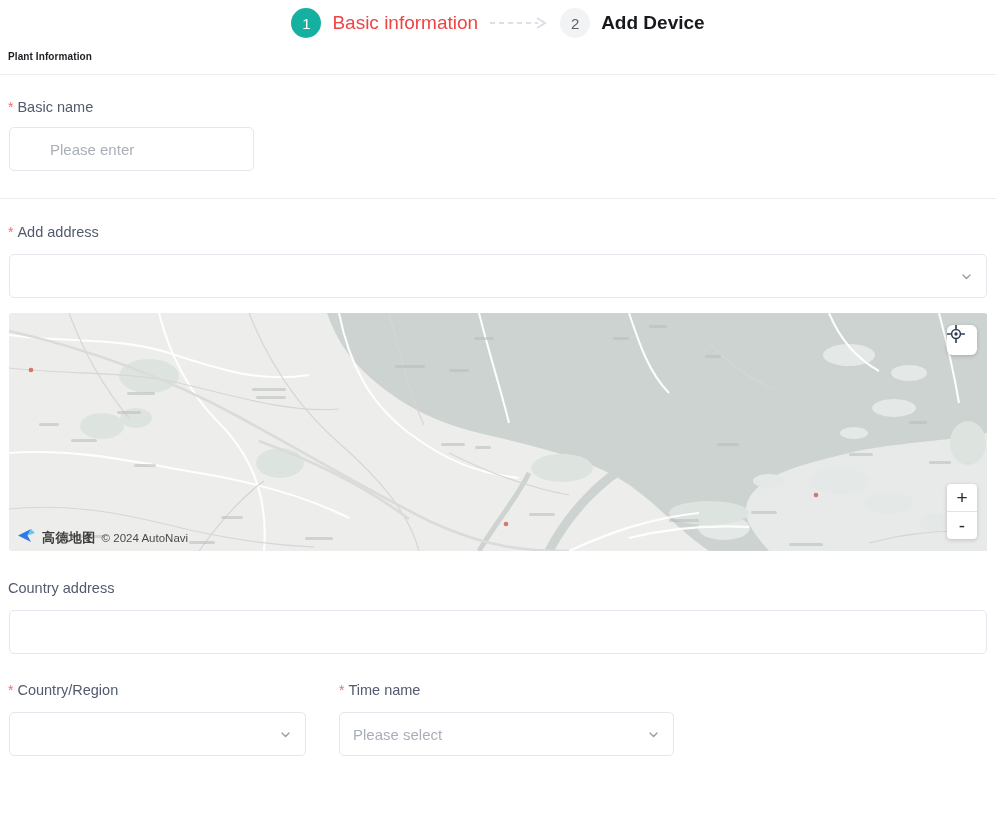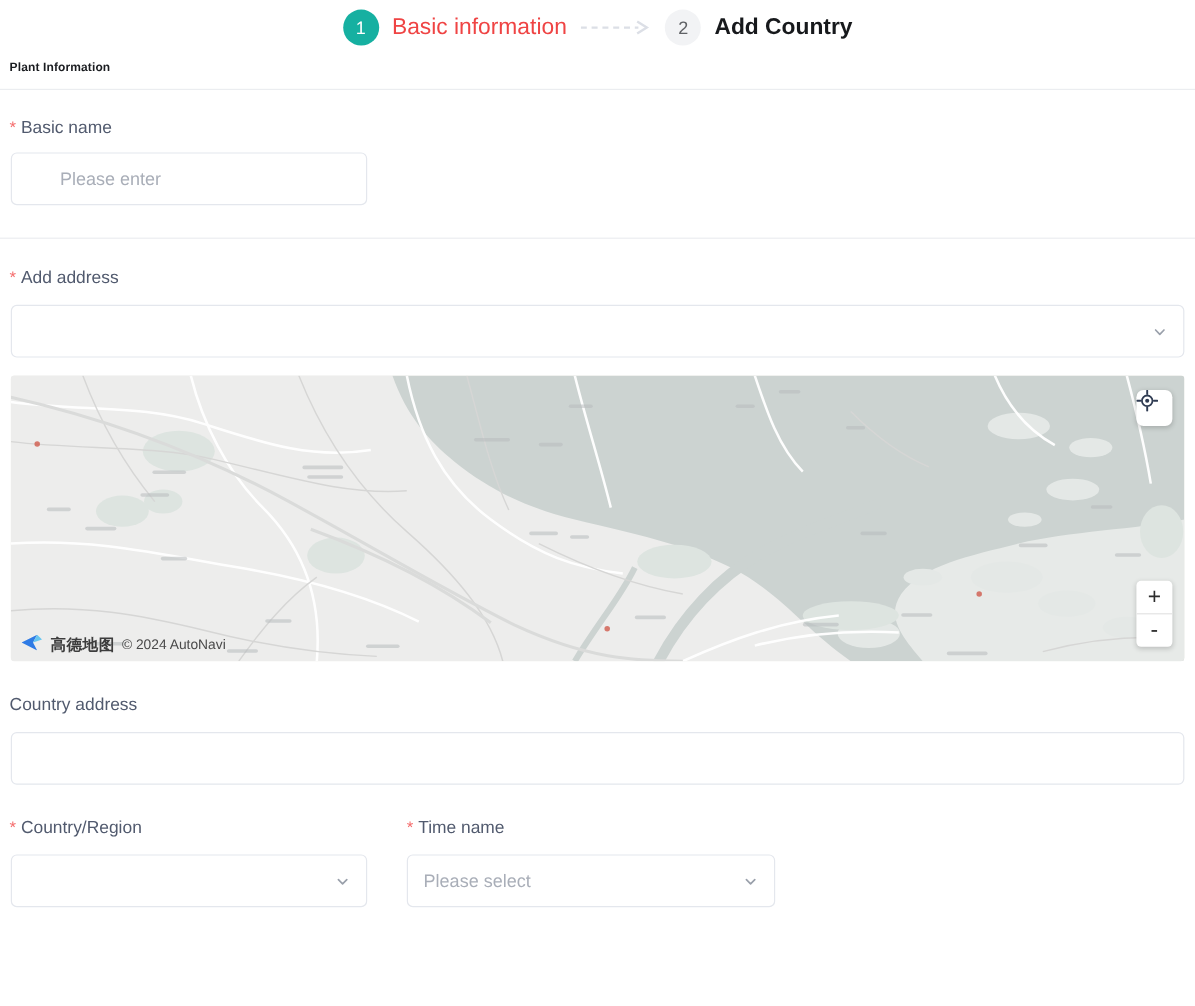--- a/index.html
+++ b/index.html
@@ -113,35 +113,35 @@
       <svg width="60" height="14" viewBox="0 0 60 14" aria-hidden="true">
         <line x1="0" y1="7" x2="48" y2="7" stroke="#dcdfe6" stroke-width="2" stroke-dasharray="5,4"></line>
         <polyline points="47,2 55,7 47,12" fill="none" stroke="#dcdfe6" stroke-width="2"></polyline>
       </svg>
     </div>
 
     <div class="step">
       <div class="step-circle inactive">
         <span>2</span>
       </div>
-      <span class="step-label inactive">Add Country</span>
+      <span class="step-label inactive">Add Device</span>
     </div>
 
   </div>
 
   <div class="section-title">Plant Information</div>
   <div class="divider d1"></div>
 
   <div style="padding-top:24px;">
     <div class="field-label">
       <span class="req-star">*</span>
       <span>Basic name</span>
     </div>
     <div style="padding:12px 0 0 9px;">
-      <div class="input-box" style="width:297px;padding-left:40px;">
+      <div class="input-box" style="width:245px;padding-left:40px;">
         <span class="ph">Please enter</span>
       </div>
     </div>
   </div>
 
   <div class="divider d2" style="margin-top:27px;"></div>
 
   <div style="padding-top:25px;">
     <div class="field-label">
       <span class="req-star">*</span>
@@ -320,21 +320,21 @@
         </div>
       </div>
     </div>
 
     <div>
       <div class="field-label" style="padding-left:0;">
         <span class="req-star">*</span>
         <span>Time name</span>
       </div>
       <div style="padding:14px 0 0 0;">
-        <div class="input-box select-box" style="width:307px;">
+        <div class="input-box select-box" style="width:335px;">
           <span class="ph">Please select</span>
           <span class="chev">
             <svg width="13" height="13" viewBox="0 0 13 13" aria-hidden="true">
               <polyline points="3,5 6.5,8.6 10,5" fill="none" stroke="#9aa0ab" stroke-width="1.4" stroke-linecap="round" stroke-linejoin="round"></polyline>
             </svg>
           </span>
         </div>
       </div>
     </div>
 

